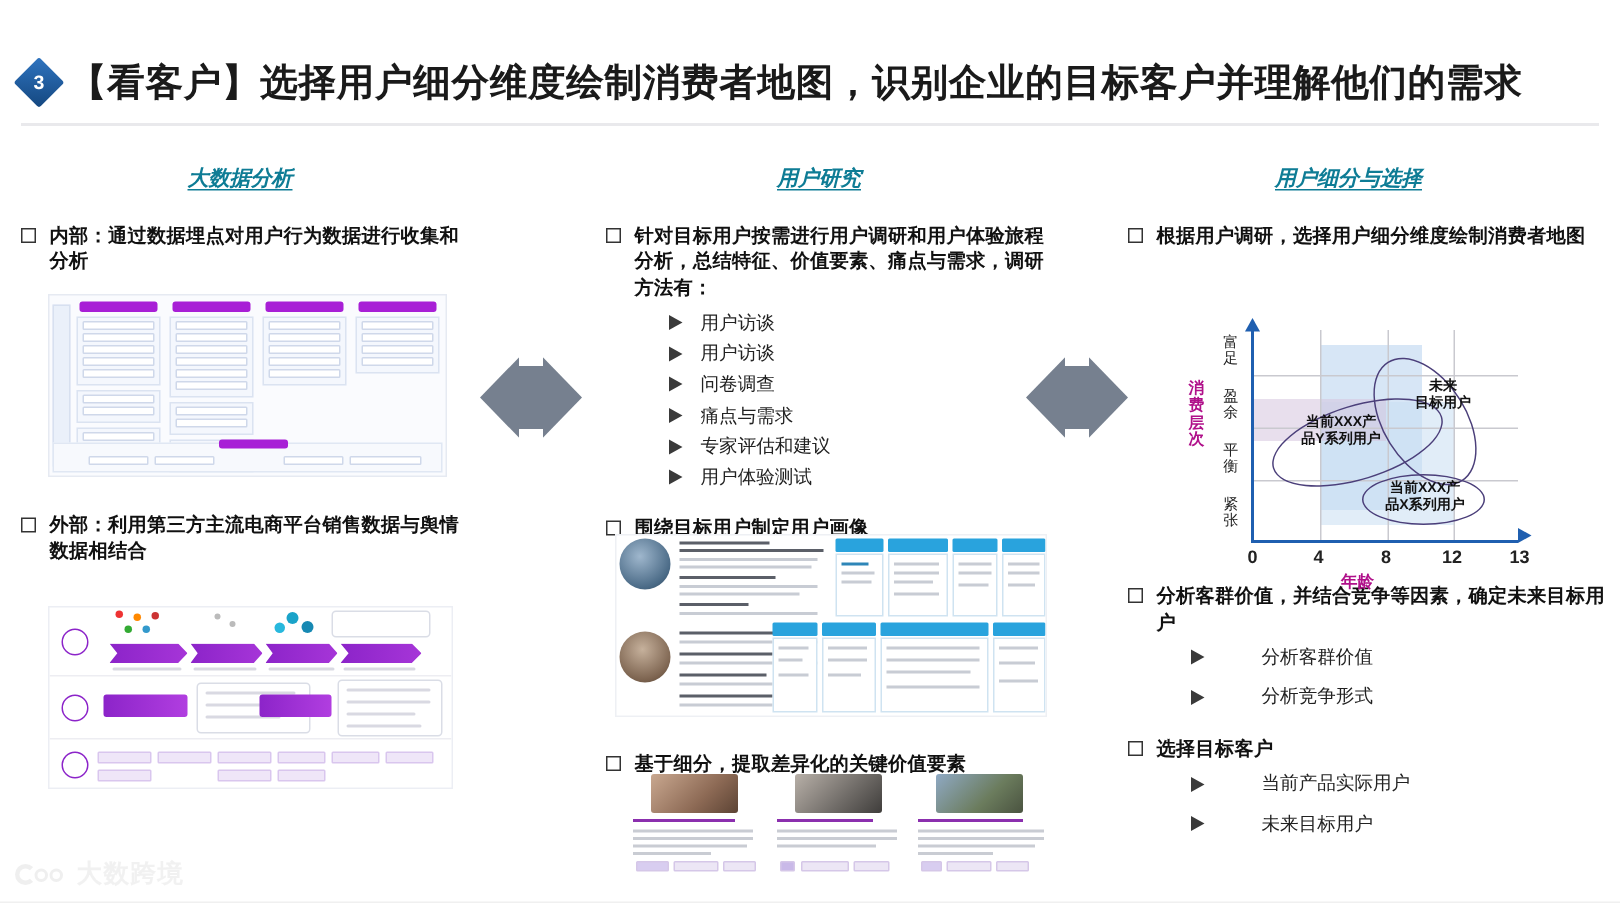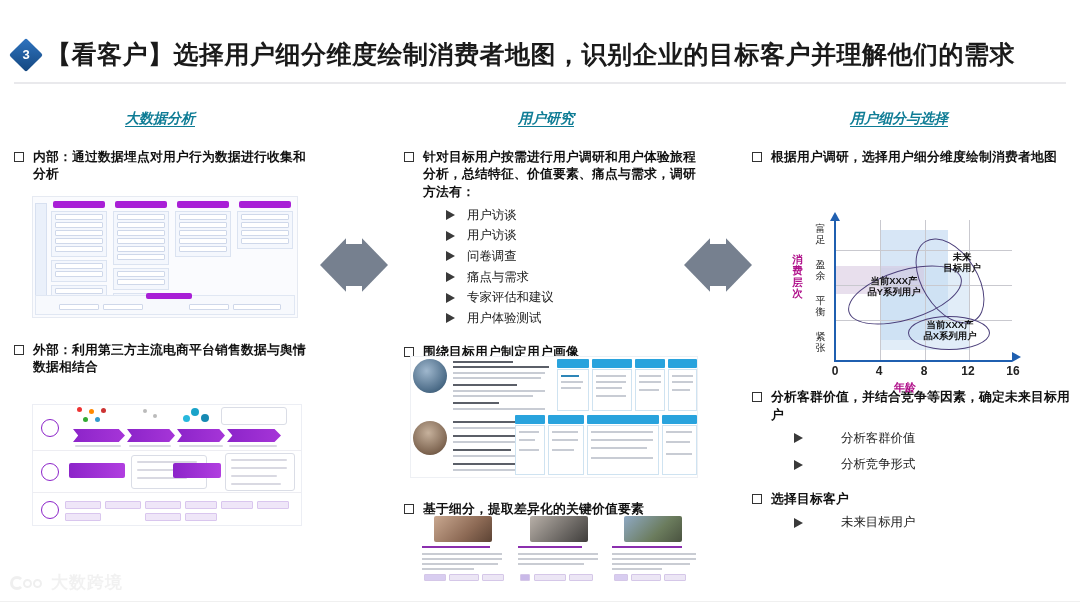--- a/index.html
+++ b/index.html
@@ -541,20 +541,24 @@
       </div>
     </div>
     <div style="height:8px"></div>
     <div class="bullet">
       <div class="bsq"></div>
       <div class="btext">选择目标客户</div>
     </div>
     <div class="sublist spaced">
       <div class="subitem">
         <span class="arrow-g"></span>
+        <span class="stext">当前产品实际用户</span>
+      </div>
+      <div class="subitem">
+        <span class="arrow-g"></span>
         <span class="stext">未来目标用户</span>
       </div>
     </div>
   </div>
 
   <div class="chart">
 
     <div class="ylab">
       <span>消费层次</span>
     </div>
@@ -589,21 +593,21 @@
       <div class="elabel" style="left:22px;top:56px;width:72px;">当前XXX产
 品Y系列用户</div>
       <div class="elabel" style="left:80px;top:100px;width:68px;">当前XXX产
 品X系列用户</div>
     </div>
 
     <div class="xtick" style="left:36px;">0</div>
     <div class="xtick" style="left:80px;">4</div>
     <div class="xtick" style="left:125px;">8</div>
     <div class="xtick" style="left:169px;">12</div>
-    <div class="xtick" style="left:214px;">16</div>
+    <div class="xtick" style="left:214px;">13</div>
 
     <div class="xlab">年龄</div>
   </div>
 
   <div class="watermark">
     <div class="wm-mark">
       <div class="c1"></div>
         <div class="c2"></div>
         <div class="c3"></div>
     </div>

